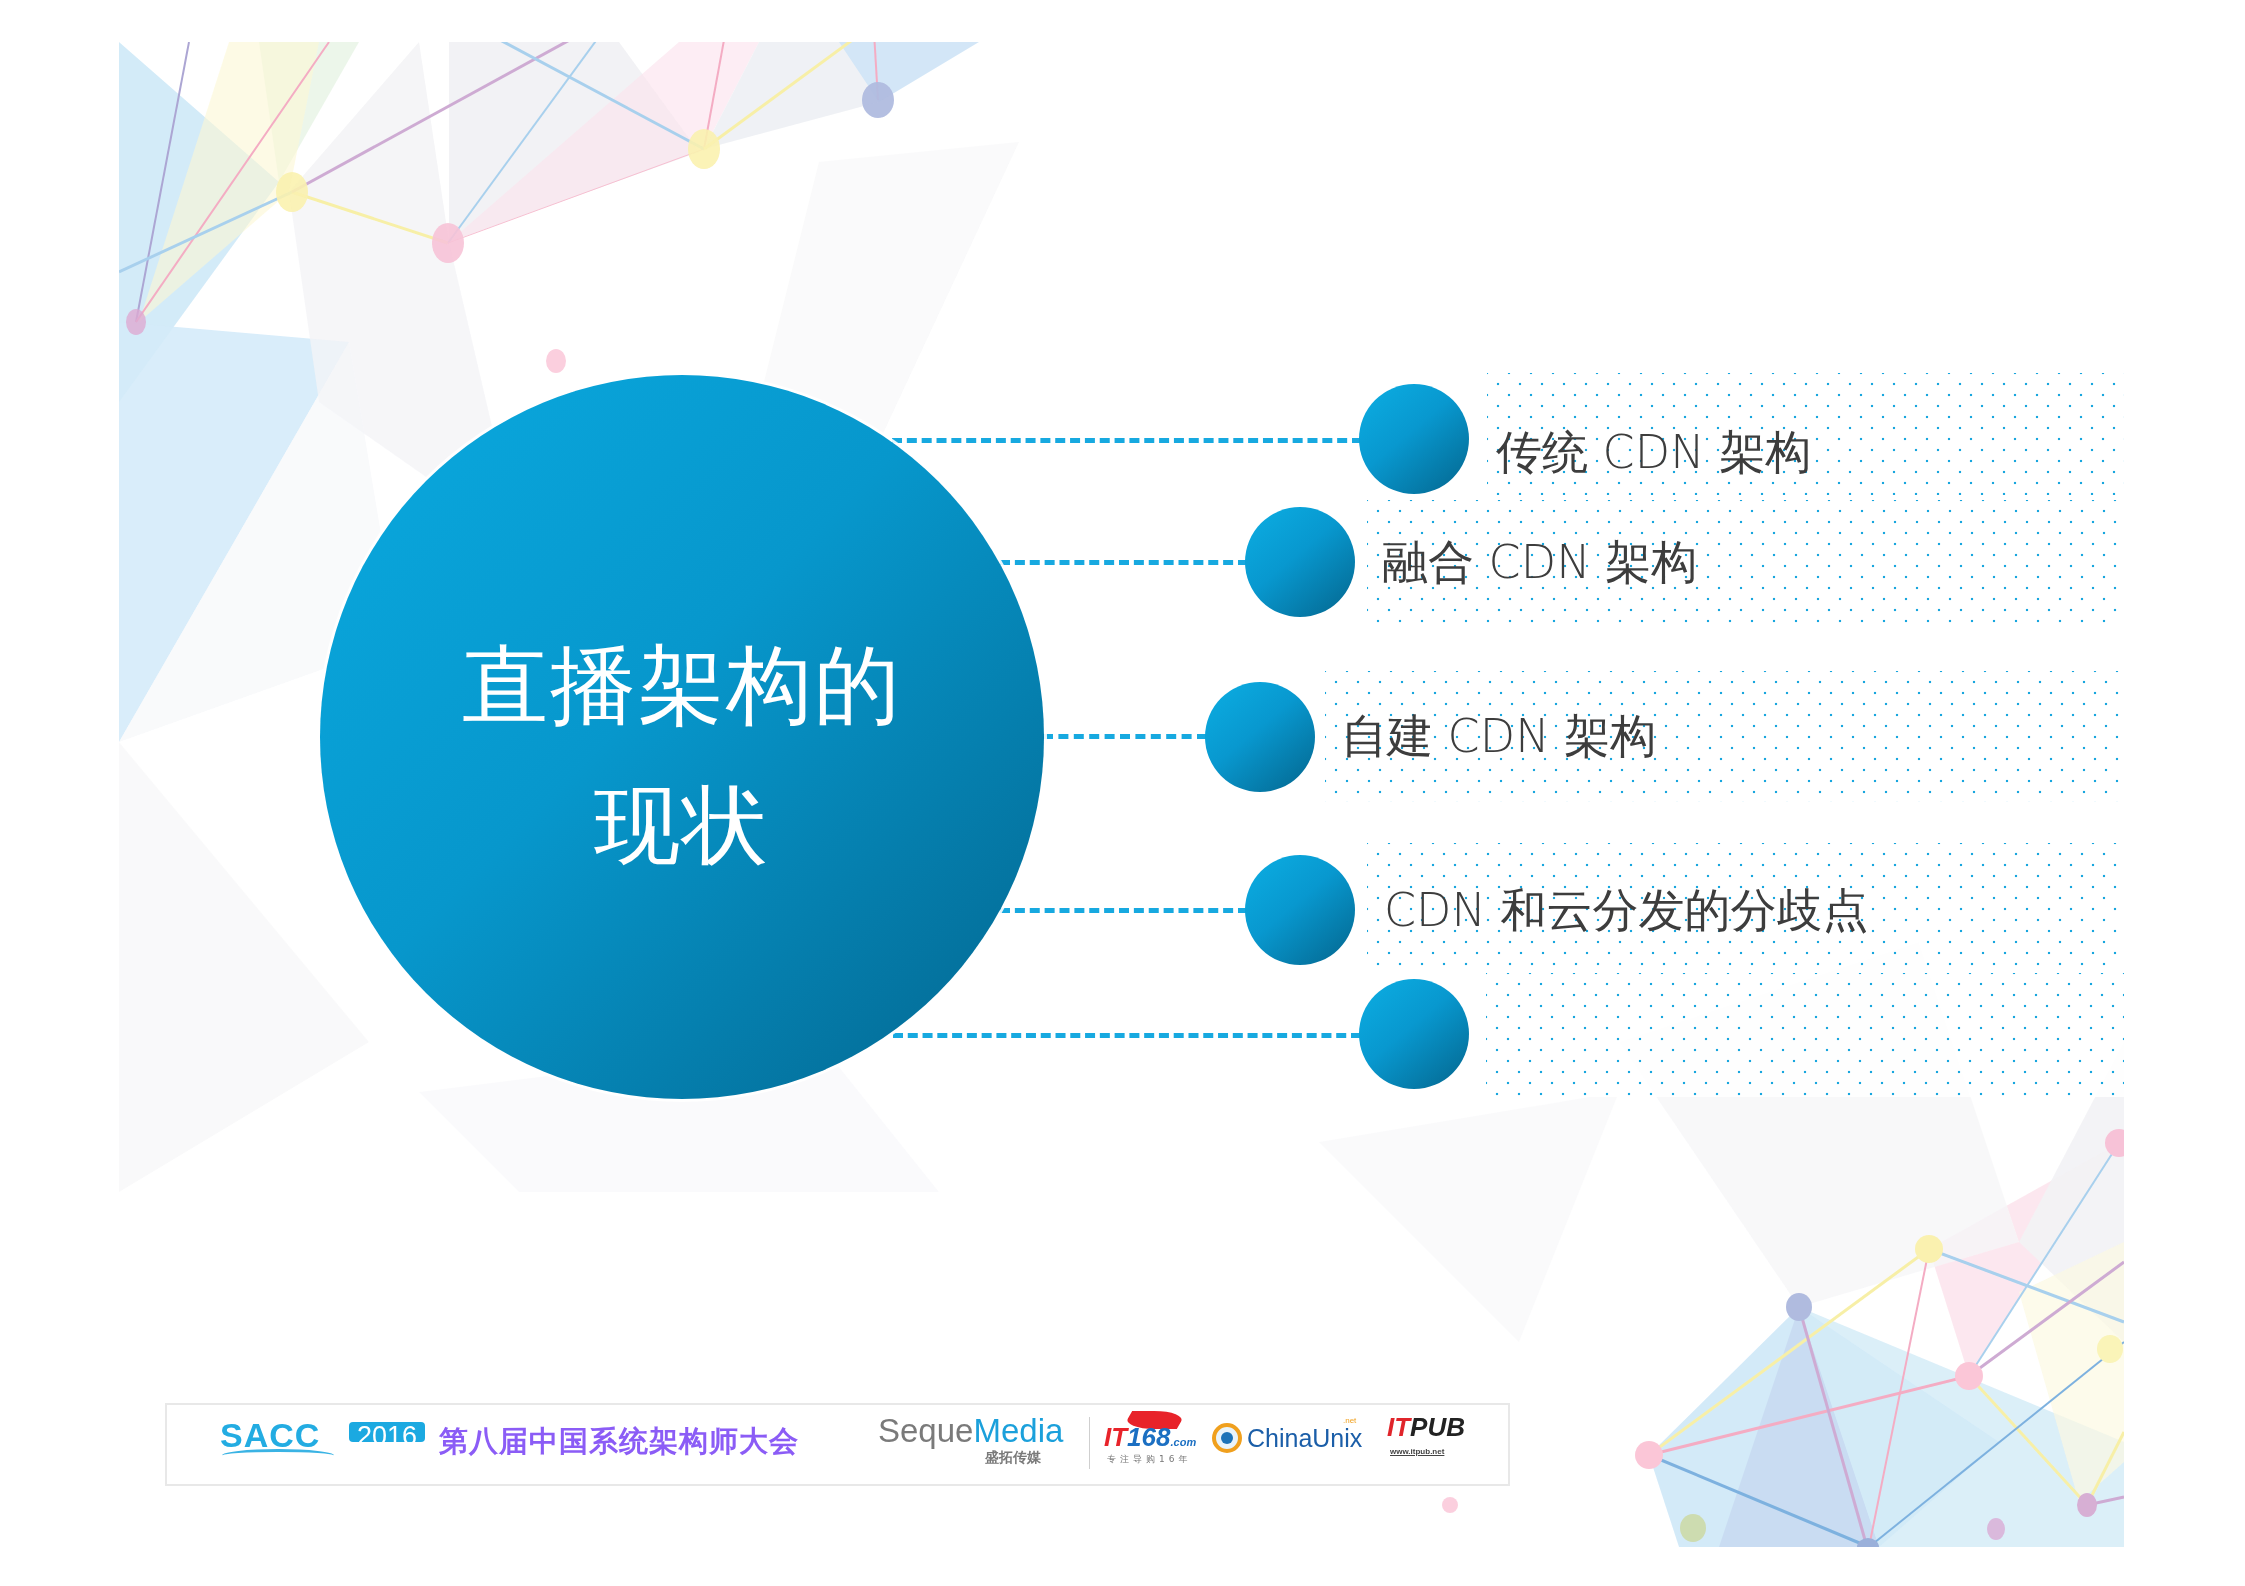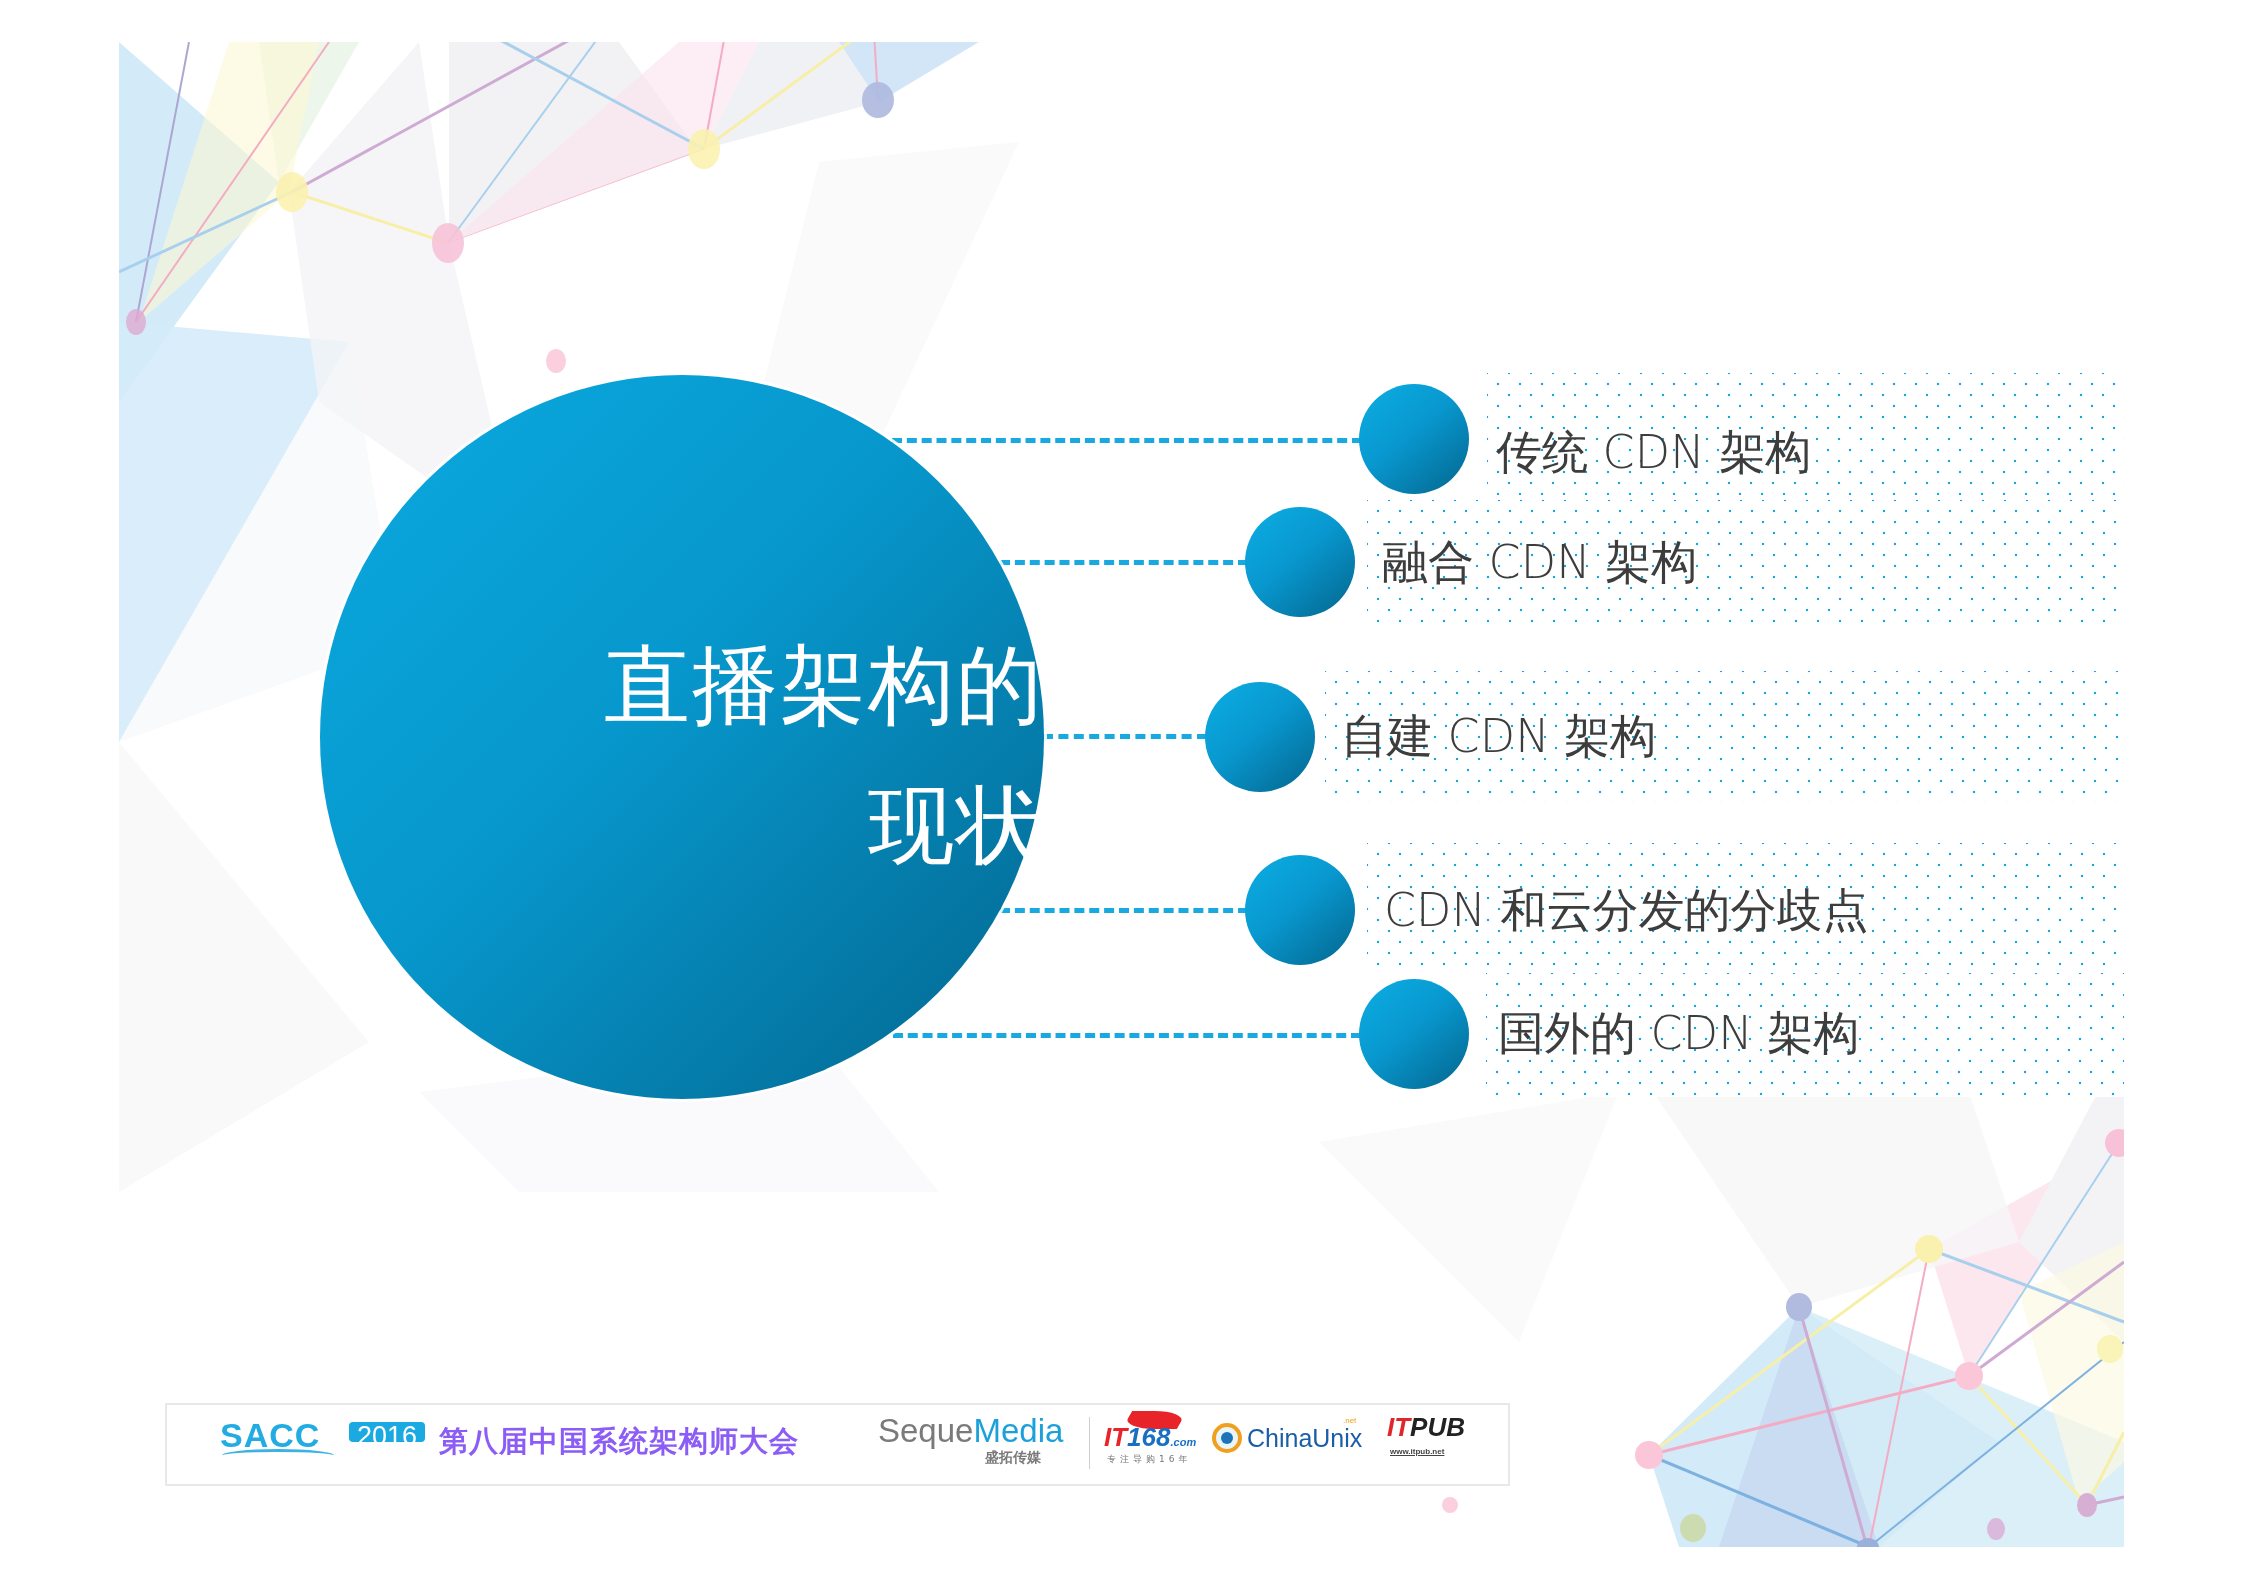--- a/index.html
+++ b/index.html
@@ -22,21 +22,21 @@
 
   
   .hub {
     position: absolute; left: 201px; top: 333px; width: 724px; height: 724px;
     border-radius: 50%;
     background: linear-gradient(135deg, #0aaae0 0%, #0797cc 45%, #04739f 85%, #036a93 100%);
     box-shadow: 0 0 0 3px rgba(255,255,255,0.9);
   }
   .hub-title {
     position: absolute; left: 0; top: 0; width: 100%;
-    text-align: right; color: #ffffff;
+    text-align: center; color: #ffffff;
     font-family: "DejaVu Sans", sans-serif;
     font-size: 86px; line-height: 140px;
     padding-top: 240px;
     letter-spacing: 2px;
   }
   .hub-title span { display: block; }
 
   
   .dots {
     position: absolute;
@@ -243,21 +243,20 @@
   <div class="node" style="left:1240px; top:342px;"></div>
   <div class="node" style="left:1126px; top:465px;"></div>
   <div class="node" style="left:1086px; top:640px;"></div>
   <div class="node" style="left:1126px; top:813px;"></div>
   <div class="node" style="left:1240px; top:937px;"></div>
 
   <div class="item-label" style="left:1377px; top:380px;">传统 CDN 架构</div>
   <div class="item-label" style="left:1263px; top:490px;">融合 CDN 架构</div>
   <div class="item-label" style="left:1222px; top:664px;">自建 CDN 架构</div>
   <div class="item-label" style="left:1265px; top:838px;">CDN 和云分发的分歧点</div>
-  <div class="item-label" style="left:1379px; top:961px;">国外的 CDN 架构</div>
 </div>
 
 <div class="footer">
   <div class="sacc">SACC</div>
   <div class="sacc-swoosh"></div>
   <div class="year-badge">2016</div>
   <div class="conf-name">第八届中国系统架构师大会</div>
 
   <div class="seque"><span>Seque</span><span class="media">Media</span></div>
   <div class="seque-cn">盛拓传媒</div>

